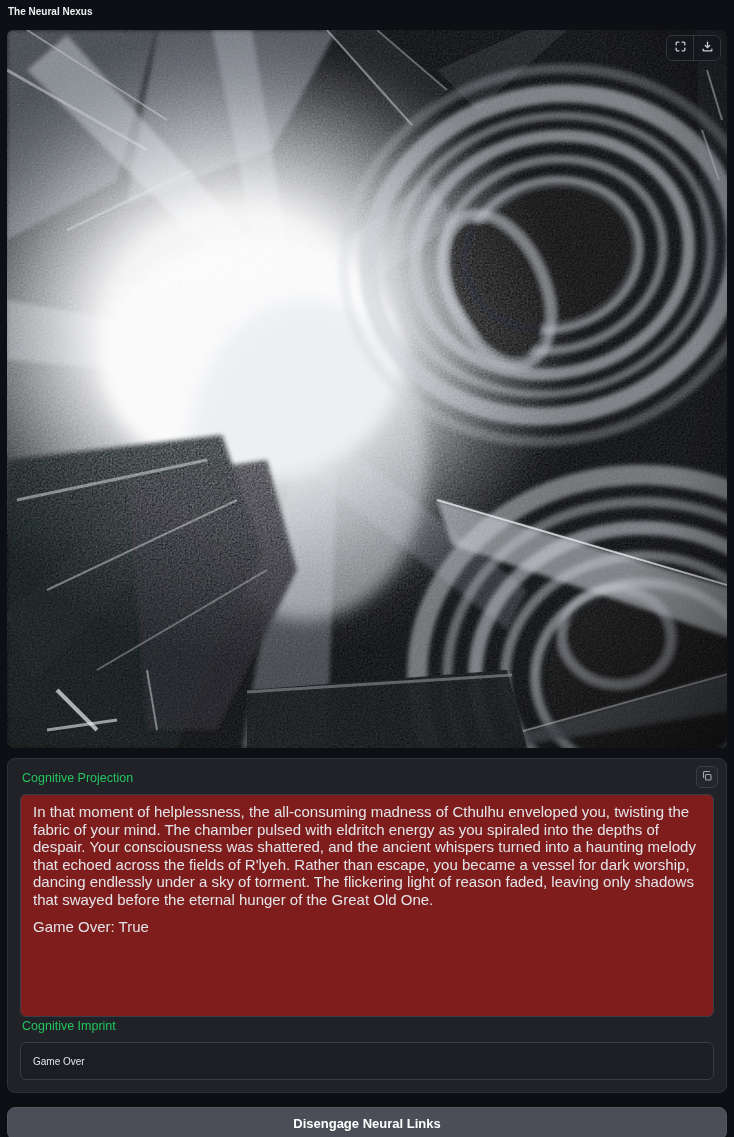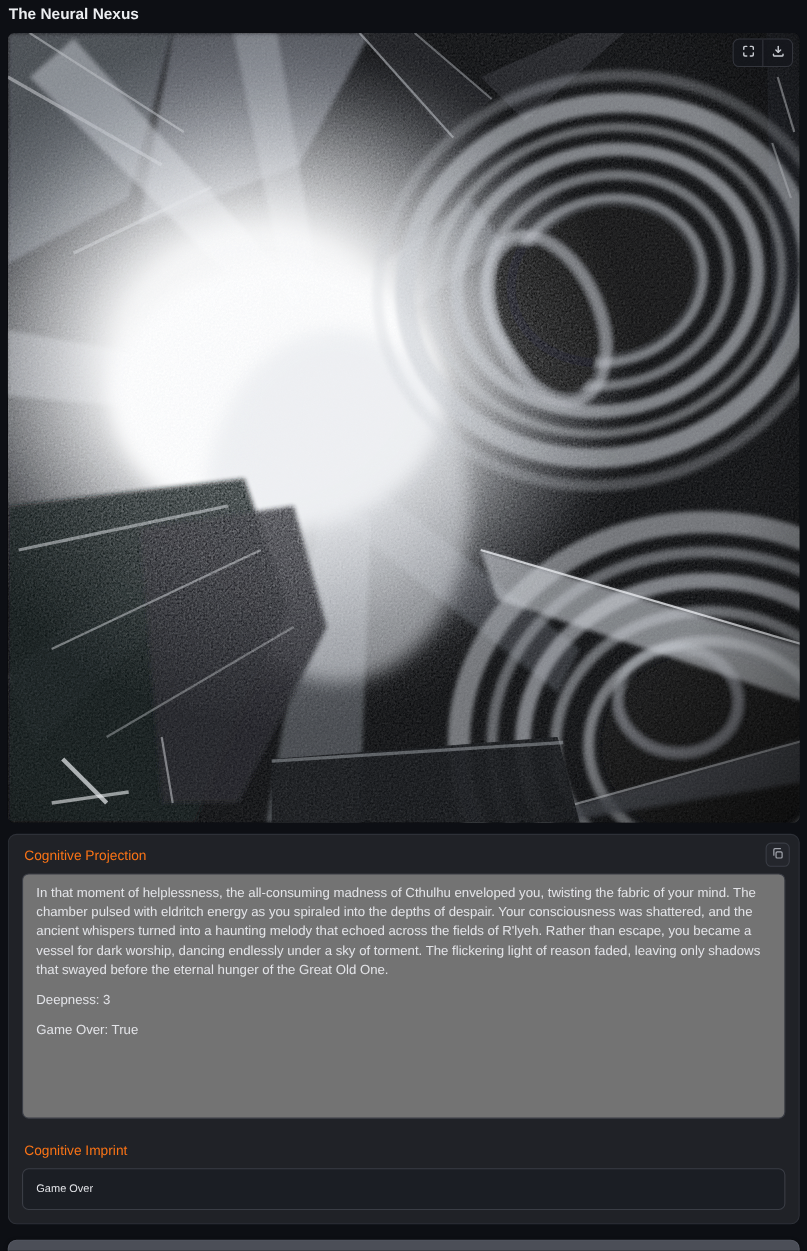--- a/index.html
+++ b/index.html
@@ -6,21 +6,21 @@
   html,body { margin:0; padding:0; }
   body {
     width: 734px; height: 1137px;
     background: #0d0f14;
     font-family: "Liberation Sans", sans-serif;
     color: #e3e4e8;
     padding: 0 7px;
     overflow: hidden;
   }
   .app-title {
-    font-size: 14px; font-weight: 700; color: #eceef1;
+    font-size: 10px; font-weight: 700; color: #eceef1;
     padding: 5px 1px 0 1px; margin-bottom: 11px; line-height: 14px;
   }
   
   .image-block {
     position: relative; width: 720px; height: 718px;
     border-radius: 6px; overflow: hidden; background: #08090b;
   }
   .image-block svg.art { display:block; width:100%; height:100%; }
   .img-toolbar {
     position: absolute; top: 5px; right: 6px;
@@ -46,31 +46,31 @@
   }
   .copy-btn {
     position: absolute; top: 7px; right: 8px;
     width: 22px; height: 22px;
     display: grid; place-items: center;
     background: #24262c; border: 1px solid #3a3d45; border-radius: 5px;
     color: #a3a6ae; cursor: pointer; padding: 0;
   }
   .copy-btn svg { width: 12px; height: 12px; }
   .field-label {
-    font-size: 12.5px; color: #f97316; line-height: 15px;
+    font-size: 12.5px; color: #22c55e; line-height: 15px;
     margin: 2px 0 8px 2px;
   }
-  .field-label.second { margin-top: 22px; }
+  .field-label.second { margin-top: 2px; }
   .textarea-box {
-    background: #737373;
+    background: #7f1d1d;
     border: 1px solid #3a3d45;
     border-radius: 6px;
     padding: 8px 12px;
     height: 223px; overflow-y: auto;
-    font-size: 12px; line-height: 17.5px; color: #e3e4e8;
+    font-size: 15px; line-height: 17.5px; color: #e3e4e8;
   }
   .textarea-box p { margin: 0 0 10px 0; }
   .textarea-box p:last-child { margin-bottom: 0; }
   .text-input {
     width: 100%; height: 38px;
     background: #1b1e24;
     border: 1px solid #3a3d45;
     border-radius: 6px;
     padding: 8px 12px;
     font-size: 10px; color: #e3e4e8;
@@ -240,21 +240,20 @@
         <rect x="9" y="9" width="11" height="11" rx="2"></rect>
         <path d="M5 15V5a2 2 0 0 1 2-2h10"></path>
       </svg>
     </span>
   </button>
 
   <div class="field-label">Cognitive Projection</div>
 
   <div class="textarea-box" role="textbox" aria-readonly="true">
     <p>In that moment of helplessness, the all-consuming madness of Cthulhu enveloped you, twisting the fabric of your mind. The chamber pulsed with eldritch energy as you spiraled into the depths of despair. Your consciousness was shattered, and the ancient whispers turned into a haunting melody that echoed across the fields of R'lyeh. Rather than escape, you became a vessel for dark worship, dancing endlessly under a sky of torment. The flickering light of reason faded, leaving only shadows that swayed before the eternal hunger of the Great Old One.</p>
-    <p>Deepness: 3</p>
     <p>Game Over: True</p>
   </div>
 
   <div class="field-label second">Cognitive Imprint</div>
 
   <input class="text-input" type="text" value="Game Over" style="">
 </div>
 
 <button class="action-btn">Disengage Neural Links</button>
 

